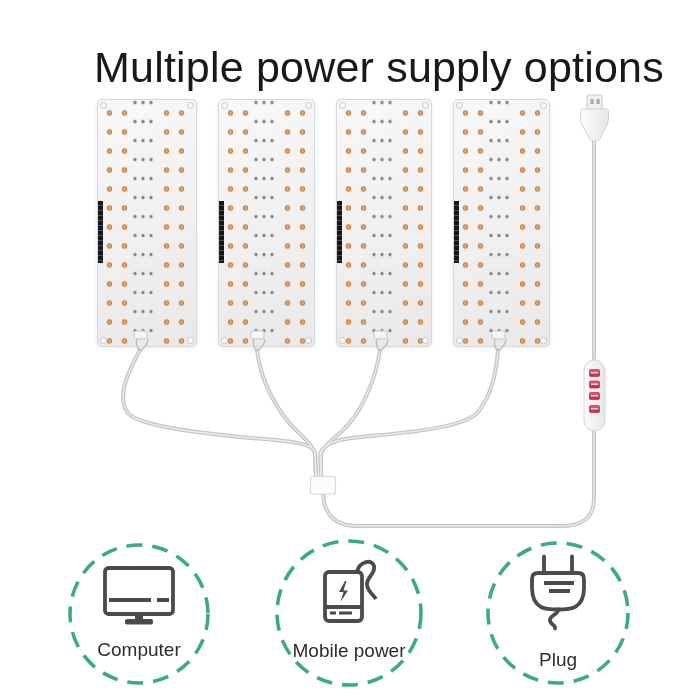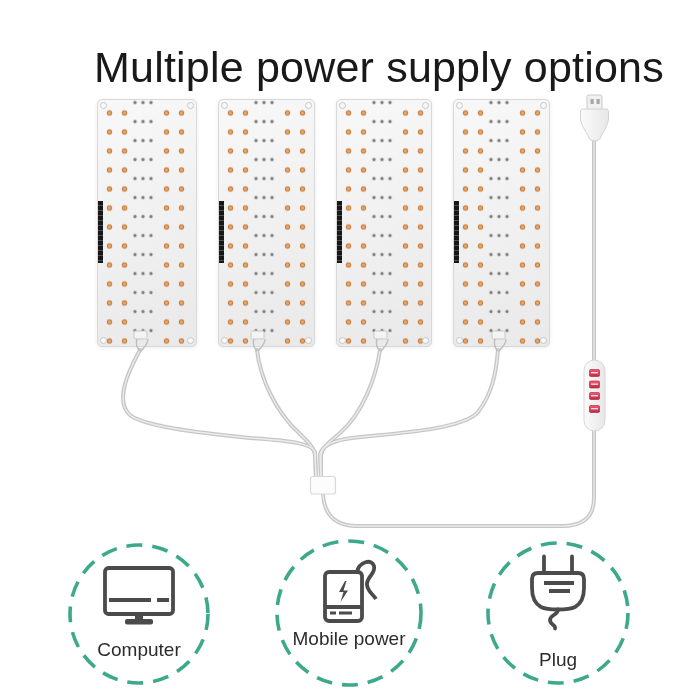--- a/index.html
+++ b/index.html
@@ -55,21 +55,21 @@
   .option{position:absolute;width:150px;height:150px;top:538px;}
   #option-computer{left:64px;top:539px}
   #option-mobile-power{left:274px}
   #option-plug{left:483px}
   .option svg{position:absolute;left:0;top:0}
   .opt-label{
     position:absolute;left:50%;transform:translateX(-50%);
     font-size:19px;color:#2c2c2c;white-space:nowrap;
   }
   #option-computer .opt-label{top:100px}
-  #option-mobile-power .opt-label{top:90px}
+  #option-mobile-power .opt-label{top:102px}
   #option-plug .opt-label{top:111px}
   .dash-circle{fill:none;stroke:#3da98b;stroke-width:3.6;}
   .ic{fill:none;stroke:#4b4b4b;stroke-width:3.8;stroke-linejoin:round;}
   .ic-fill{fill:#4b4b4b;stroke:none;}
 </style>
 </head>
 <body>
 
 <div class="title">Multiple power supply options</div>
 

